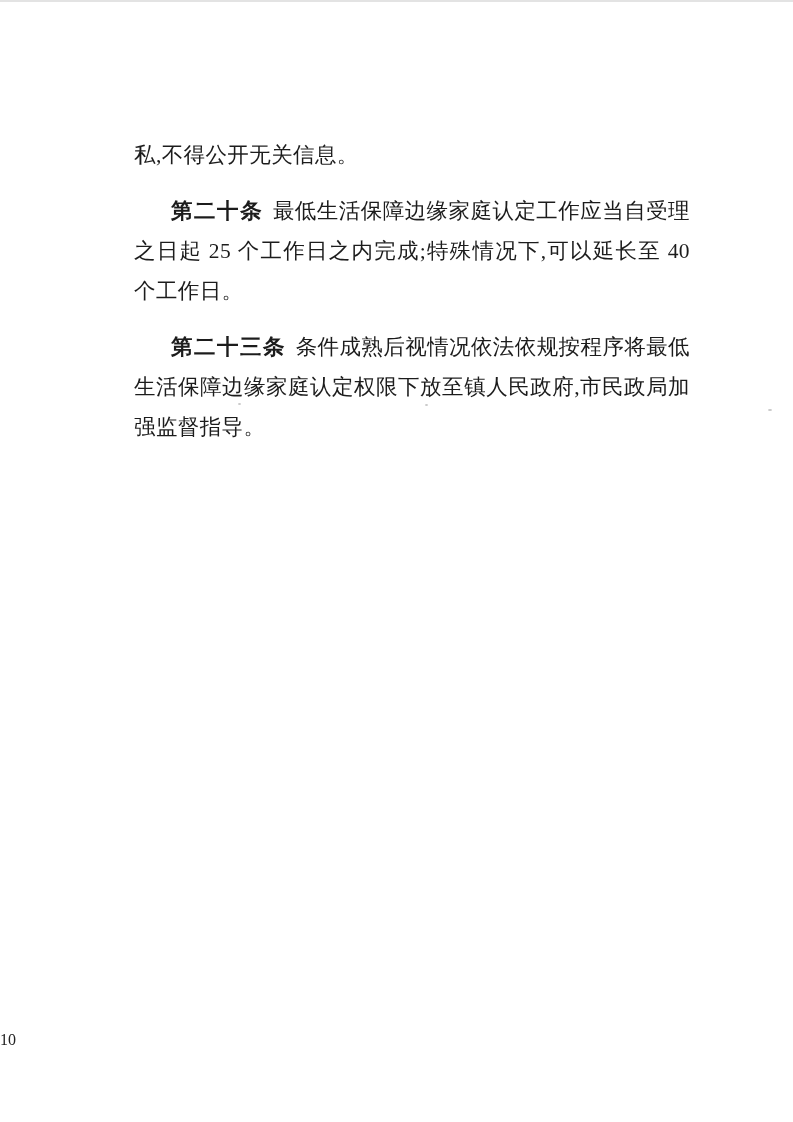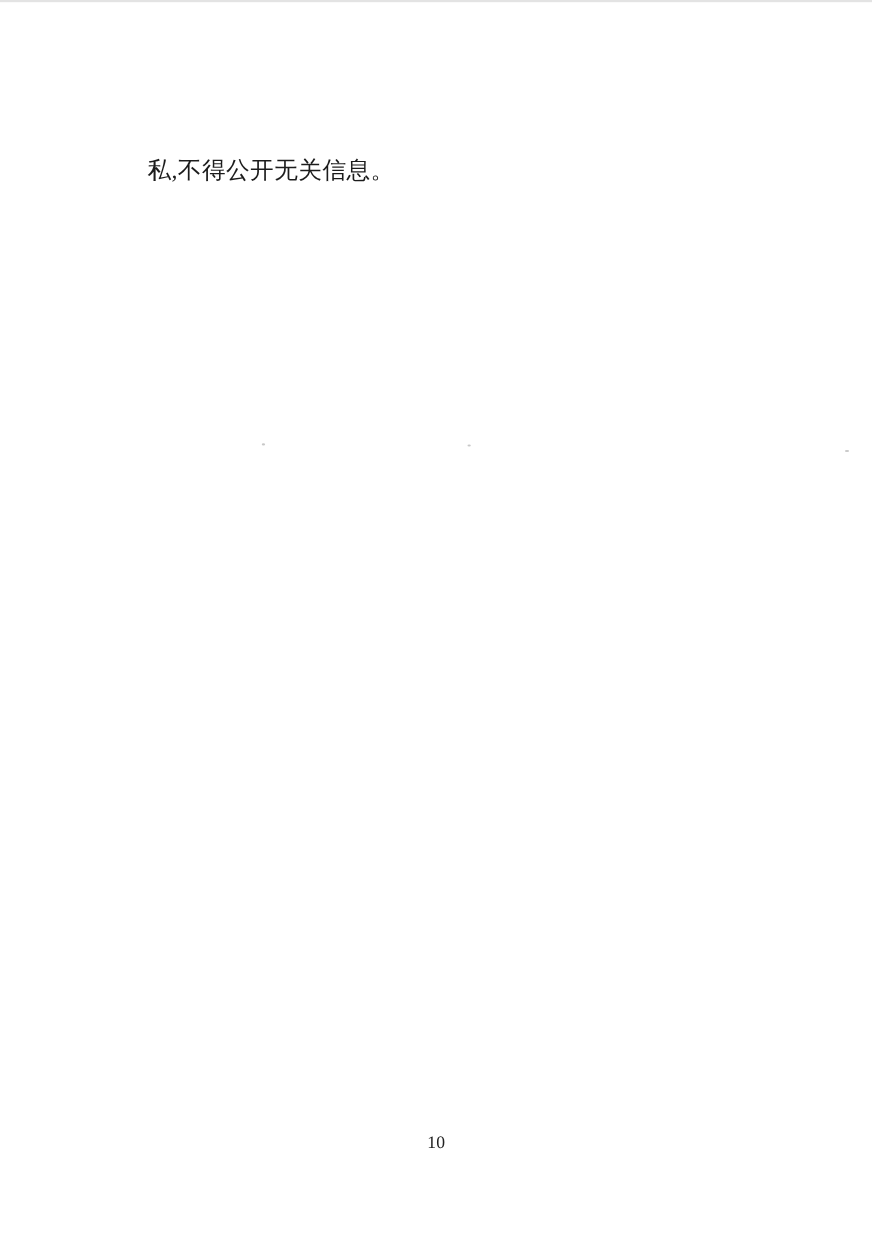--- a/index.html
+++ b/index.html
@@ -48,21 +48,21 @@
   }
   .term:empty {
     display: none;
     margin-right: 0;
   }
   .page-footer {
     position: absolute;
     top: 1028px;
     left: 0;
     width: 100%;
-    text-align: center;
+    text-align: left;
     font-size: 16px;
     line-height: 24px;
     color: #222;
   }
   
   .speck {
     position: absolute;
     background: #9a9a9a;
     border-radius: 50%;
     opacity: 0.55;
@@ -73,23 +73,25 @@
 </style>
 </head>
 <body>
 
 <div class="scan-top-edge"></div>
 
 <div class="doc-body">
 
   <p class="para"><span>私,不得公开无关信息。</span></p>
 
+  <p class="para indent"><b class="term">第二十条</b><span>最低生活保障边缘家庭认定工作应当自受理之日起 25 个工作日之内完成;特殊情况下,可以延长至 40 个工作日。</span></p>
 
 
 
+  <p class="para indent"><b class="term">第二十三条</b><span>条件成熟后视情况依法依规按程序将最低生活保障边缘家庭认定权限下放至镇人民政府,市民政局加强监督指导。</span></p>
 
 </div>
 
 <div class="page-footer">10</div>
 
 <div class="speck s1"></div>
 <div class="speck s2"></div>
 <div class="speck s3"></div>
 
 </body></html>

